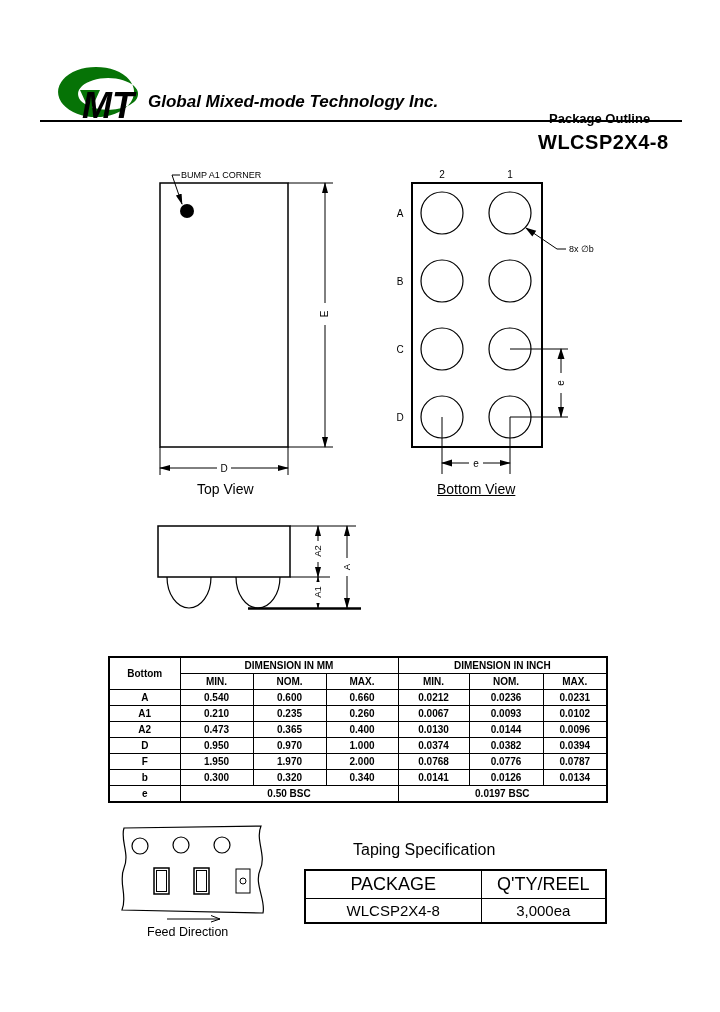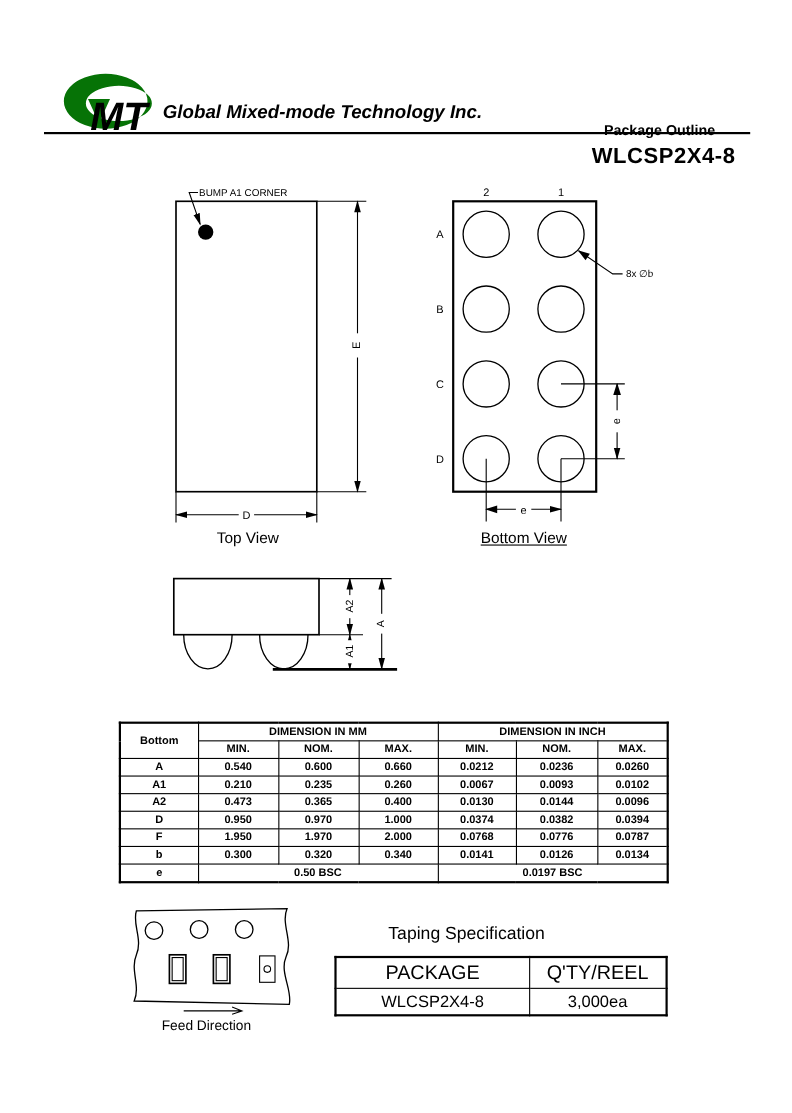--- a/index.html
+++ b/index.html
@@ -153,21 +153,21 @@
     <td>NOM.</td>
     <td>MAX.</td>
   </tr>
   <tr>
     <td>A</td>
     <td>0.540</td>
     <td>0.600</td>
     <td>0.660</td>
     <td>0.0212</td>
     <td>0.0236</td>
-    <td>0.0260</td>
+    <td>0.0231</td>
   </tr>
   <tr>
     <td>A1</td>
     <td>0.210</td>
     <td>0.235</td>
     <td>0.260</td>
     <td>0.0067</td>
     <td>0.0093</td>
     <td>0.0102</td>
   </tr>

